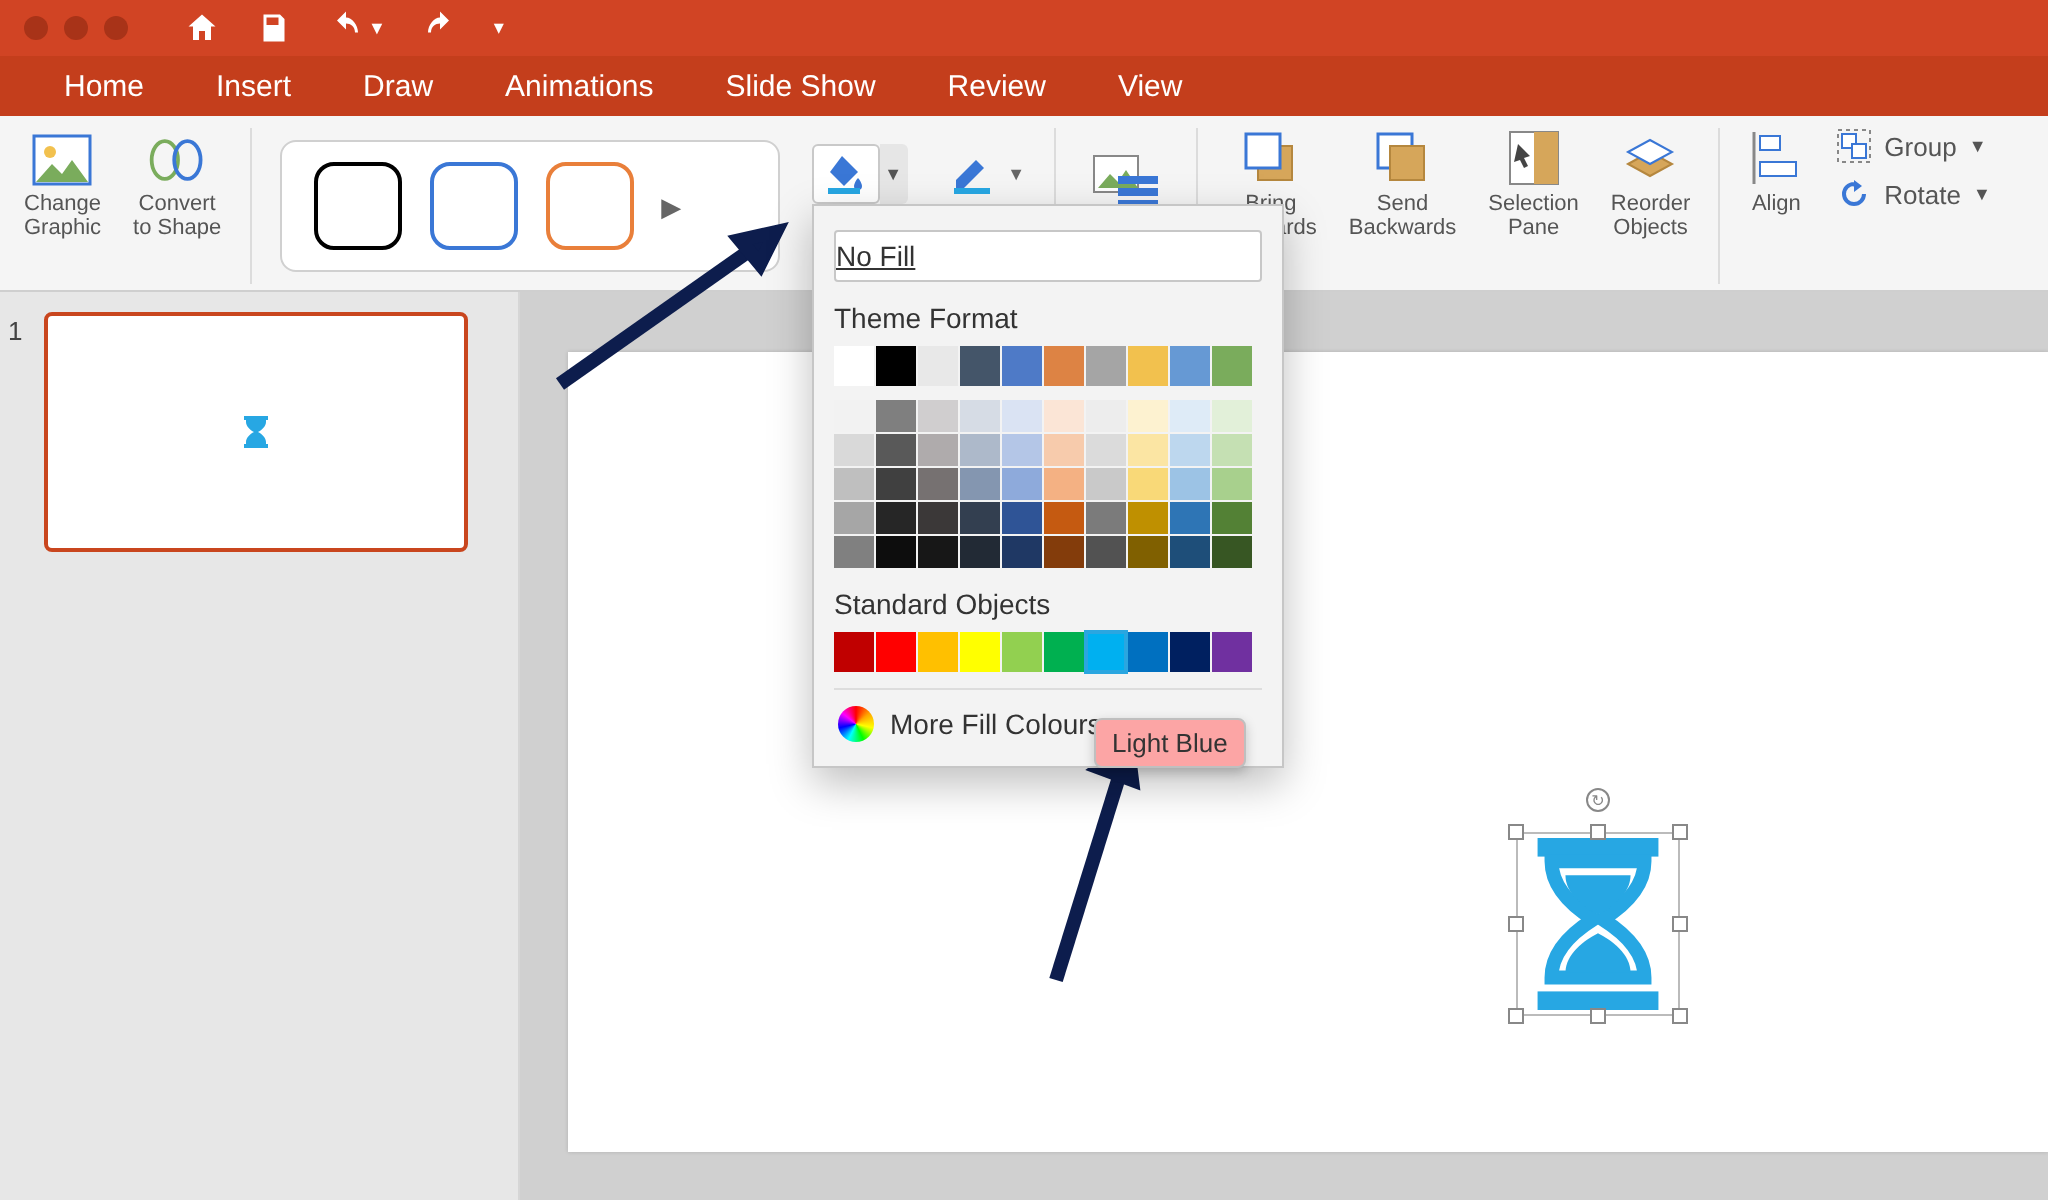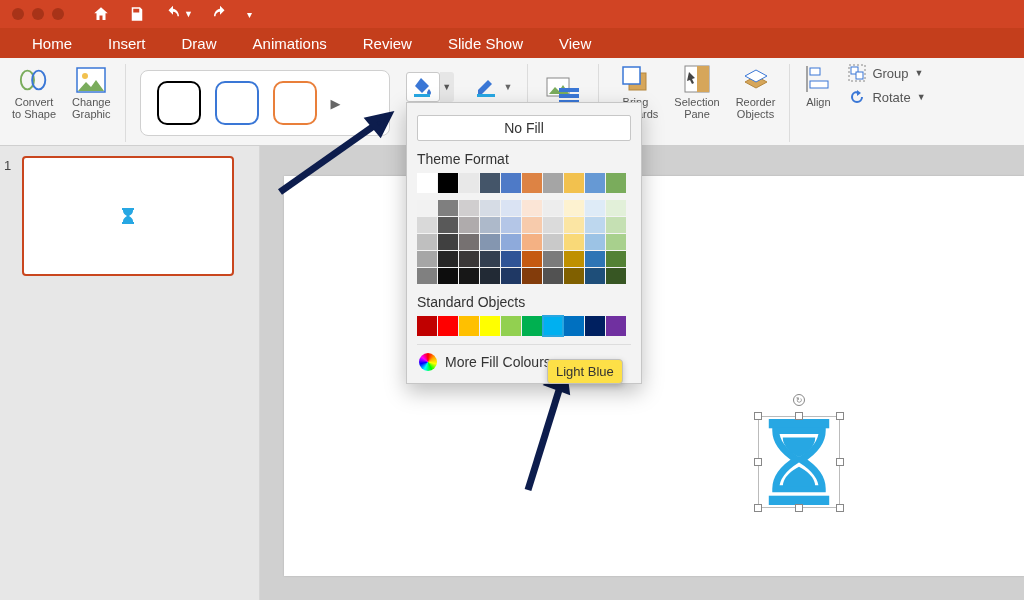--- a/index.html
+++ b/index.html
@@ -46,29 +46,29 @@
 .handle{ width:8px; height:8px; background:#fff; border:1px solid #888; position:absolute;}
 .hn{top:-4px;left:50%;margin-left:-4px;} .hs{bottom:-4px;left:50%;margin-left:-4px;}
 .he{right:-4px;top:50%;margin-top:-4px;} .hw{left:-4px;top:50%;margin-top:-4px;}
 .hnw{top:-4px;left:-4px;} .hne{top:-4px;right:-4px;} .hsw{bottom:-4px;left:-4px;} .hse{bottom:-4px;right:-4px;}
 .rot{ width:12px;height:12px;border:1px solid #888; border-radius:50%; background:#fff; position:absolute; top:-22px; left:50%; margin-left:-6px; font-size:8px; color:#888; text-align:center; line-height:11px;}
 .sel-line{position:absolute; border:1px solid #bbb; inset:0;}
 .hourglass-big{ fill:#27a7e3; }
 
 
 .popover{ position:absolute; left:406px; top:102px; width:236px; background:#f3f3f3; border:1px solid #c6c6c6; box-shadow:0 8px 20px rgba(0,0,0,.25); padding:12px 10px 8px 10px; z-index:50; font-size:14px; color:#333;}
-.nofill{ height:26px; border:1px solid #c7c7c7; background:#fff; text-align:center; line-height:24px; border-radius:2px; cursor:pointer; margin-bottom:10px;}
+.nofill{ height:26px; border:1px solid #c7c7c7; background:#fff; line-height:24px; border-radius:2px; cursor:pointer; margin-bottom:10px;text-decoration:underline;}
 .sect-label{ font-size:14px; margin:4px 0 6px 0;}
 .swatch-row{ display:flex; gap:1px; margin-bottom:1px;}
 .sw{ width:20px; height:16px; cursor:pointer; }
 .sw-big{height:20px;}
 .sw.sel{ outline:2px solid #2aa6e0; outline-offset:-1px; z-index:2; position:relative;}
 .more-row{ display:flex; align-items:center; gap:8px; padding:8px 2px 4px 2px; border-top:1px solid #ddd; margin-top:8px; cursor:pointer;}
 .colorwheel{ width:18px; height:18px; border-radius:50%; background:conic-gradient(red,orange,yellow,lime,cyan,blue,magenta,red);}
-.tooltip{ position:absolute; background:#fde047; border:1px solid #bfbfbf; border-radius:4px; font-size:13px; padding:4px 8px; box-shadow:0 2px 6px rgba(0,0,0,.2); }
+.tooltip{ position:absolute; background:#fca5a5; border:1px solid #bfbfbf; border-radius:4px; font-size:13px; padding:4px 8px; box-shadow:0 2px 6px rgba(0,0,0,.2); }
 
 .arrow{ position:absolute; stroke:#0d1d4d; stroke-width:7; fill:#0d1d4d; z-index:40;}
 
 .rbtn-label{font-size:11px; color:#555; text-align:center; line-height:1.1;}
 .stackv{display:flex;flex-direction:column;align-items:center;gap:2px;}
 .grp-right{display:flex;flex-direction:column;gap:6px; font-size:13px; color:#555;}
 .grp-right .row{display:flex;align-items:center;gap:6px;cursor:pointer;}
 </style>
 </head>
 <body>
@@ -97,49 +97,49 @@
       </svg>
     <span style="color:#fff;font-size:10px;">▾</span>
   </div>
 </div>
 
 <div class="ribbon-tabs">
   <div class="ribbon-tab">Home</div>
   <div class="ribbon-tab">Insert</div>
   <div class="ribbon-tab">Draw</div>
   <div class="ribbon-tab">Animations</div>
+  <div class="ribbon-tab">Slide Show</div>
   <div class="ribbon-tab">Review</div>
-  <div class="ribbon-tab">Slide Show</div>
   <div class="ribbon-tab">View</div>
 </div>
 
 <div class="ribbon">
-  <div class="group">
-    <div class="group-btn">
-      <div class="ic">
-        <svg width="34" height="28" viewBox="0 0 34 28">
-            <ellipse cx="10" cy="14" rx="7" ry="10" fill="none" stroke="#7aac5c" stroke-width="2"></ellipse>
-            <ellipse cx="22" cy="14" rx="7" ry="10" fill="none" stroke="#3a77d6" stroke-width="2"></ellipse>
-          </svg>
-      </div>
-      <div class="rbtn-label" style="white-space:pre-line;">Convert
-to Shape</div>
-    </div>
-  </div>
   <div class="group">
     <div class="group-btn">
       <div class="ic">
         <svg width="30" height="26" viewBox="0 0 30 26">
             <rect x="1" y="1" width="28" height="24" fill="#fff" stroke="#3a77d6" stroke-width="1.5"></rect>
             <circle cx="9" cy="9" r="3" fill="#f2c14e"></circle>
             <path d="M2 24l8-9 5 5 5-7 8 11z" fill="#7aac5c"></path>
           </svg>
       </div>
       <div class="rbtn-label" style="white-space:pre-line;">Change
 Graphic</div>
+    </div>
+  </div>
+  <div class="group">
+    <div class="group-btn">
+      <div class="ic">
+        <svg width="34" height="28" viewBox="0 0 34 28">
+            <ellipse cx="10" cy="14" rx="7" ry="10" fill="none" stroke="#7aac5c" stroke-width="2"></ellipse>
+            <ellipse cx="22" cy="14" rx="7" ry="10" fill="none" stroke="#3a77d6" stroke-width="2"></ellipse>
+          </svg>
+      </div>
+      <div class="rbtn-label" style="white-space:pre-line;">Convert
+to Shape</div>
     </div>
   </div>
   <div class="sep"></div>
 
   <div class="group" style="padding-top:8px;">
     <div class="styles-box">
       <div class="style-sq"></div>
       <div class="style-sq blue"></div>
       <div class="style-sq orange"></div>
       <div class="styles-more">▶</div>
@@ -187,20 +187,30 @@
   <div class="sep"></div>
 
   <div class="group">
       <div class="stackv">
     <svg width="30" height="30" viewBox="0 0 30 30">
           <rect x="9" y="9" width="17" height="17" fill="#d6a65a" stroke="#b5873e"></rect>
           <rect x="3" y="3" width="17" height="17" fill="#fff" stroke="#3a77d6" stroke-width="1.5"></rect>
         </svg>
     <div class="rbtn-label" style="white-space:pre-line;">Bring
 Forwards</div>
+  </div>
+    </div>
+  <div class="group">
+      <div class="stackv">
+    <svg width="30" height="30" viewBox="0 0 30 30">
+          <rect x="3" y="3" width="17" height="17" fill="#fff" stroke="#3a77d6" stroke-width="1.5"></rect>
+          <rect x="9" y="9" width="17" height="17" fill="#d6a65a" stroke="#b5873e"></rect>
+        </svg>
+    <div class="rbtn-label" style="white-space:pre-line;">Send
+Backwards</div>
   </div>
     </div>
   <div class="group">
       <div class="stackv">
     <svg width="28" height="30" viewBox="0 0 28 30">
           <rect x="2" y="2" width="24" height="26" fill="#fff" stroke="#888"></rect>
           <rect x="14" y="2" width="12" height="26" fill="#d6a65a"></rect>
           <path d="M6 8l6 6-3 1 2 4-2 1-2-4-3 1z" fill="#444"></path>
         </svg>
     <div class="rbtn-label" style="white-space:pre-line;text-align:center;">Selection

